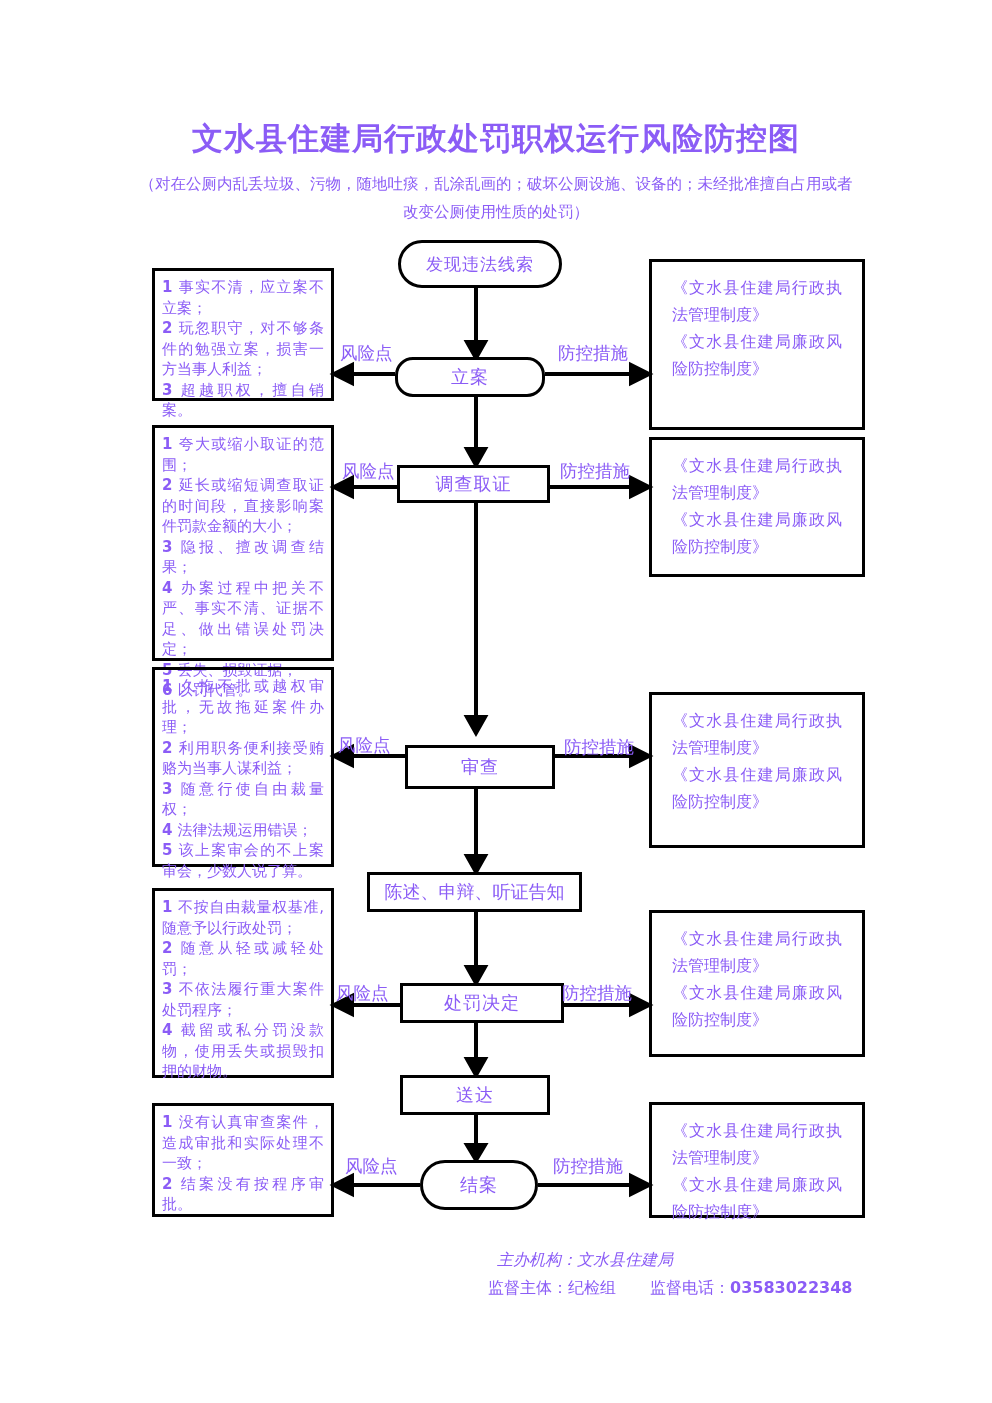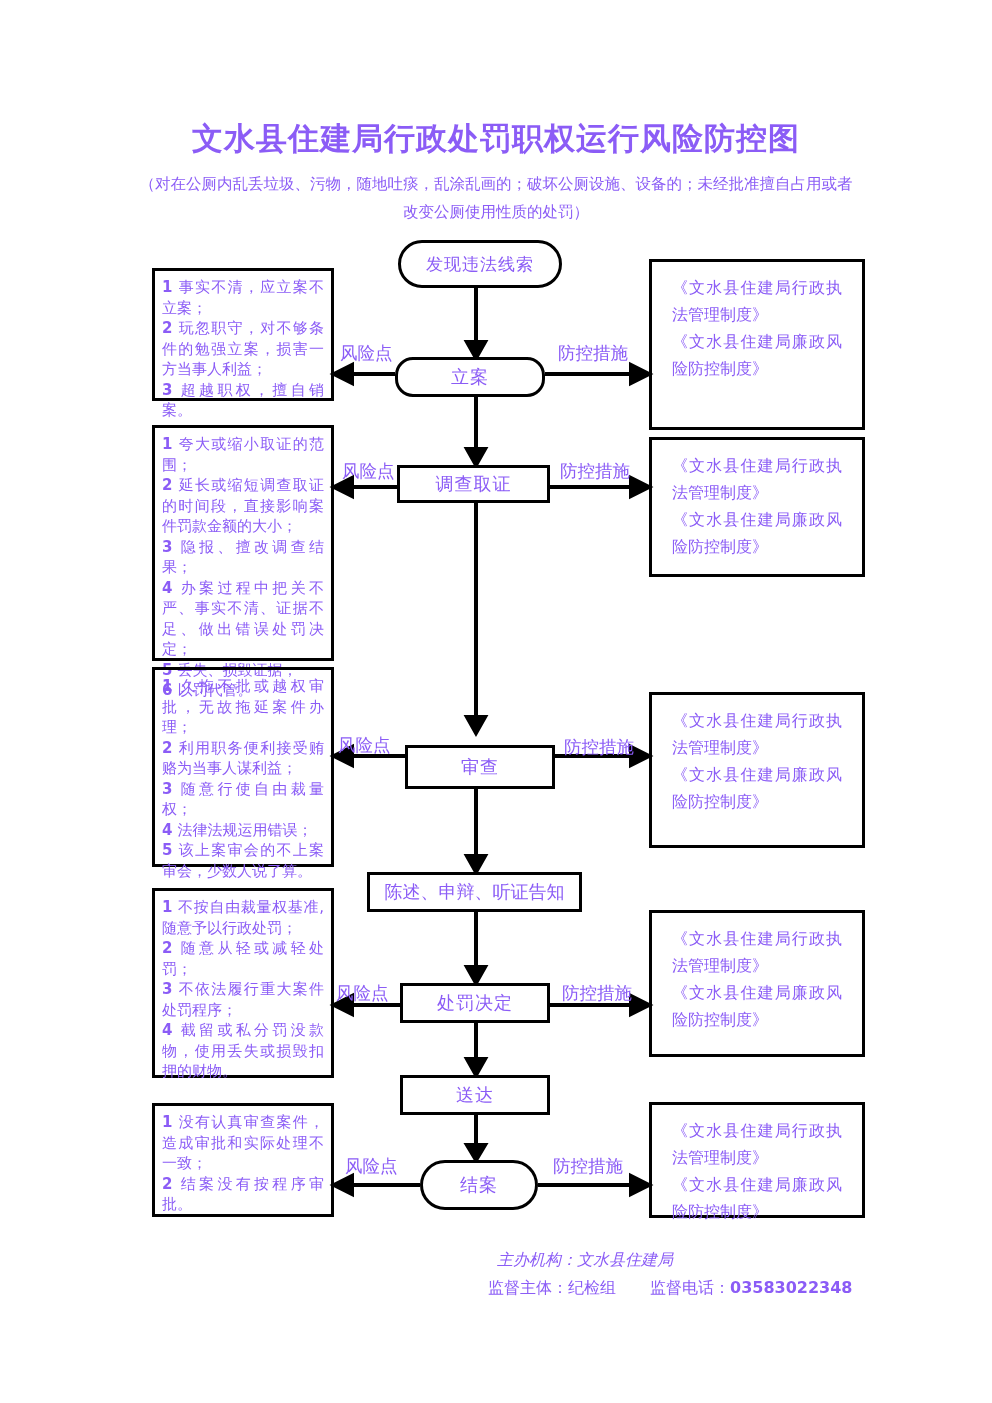--- a/index.html
+++ b/index.html
@@ -92,21 +92,21 @@
       <line x1="538" y1="1185" x2="632" y2="1185"></line>
       <polygon points="649,1185 631,1176 631,1194"></polygon>
     </g>
   </svg>
 
   <div class="flow-box flow-oval" style="left:398px;top:240px;width:164px;height:48px;font-size:17px;">发现违法线索</div>
   <div class="flow-box" style="left:395px;top:357px;width:150px;height:40px;border-radius:18px;">立案</div>
   <div class="flow-box" style="left:397px;top:465px;width:153px;height:38px;">调查取证</div>
   <div class="flow-box" style="left:405px;top:733px;width:150px;height:44px;margin-top:12px;">审查</div>
   <div class="flow-box" style="left:367px;top:872px;width:215px;height:40px;letter-spacing:0;">陈述、申辩、听证告知</div>
-  <div class="flow-box" style="left:400px;top:983px;width:150px;height:40px;">处罚决定</div>
+  <div class="flow-box" style="left:400px;top:983px;width:164px;height:40px;">处罚决定</div>
   <div class="flow-box" style="left:400px;top:1075px;width:150px;height:40px;">送达</div>
   <div class="flow-box flow-oval" style="left:420px;top:1160px;width:118px;height:50px;">结案</div>
 
   <div class="edge-label" style="left:340px;top:341px;">风险点</div>
   <div class="edge-label" style="left:558px;top:341px;">防控措施</div>
   <div class="edge-label" style="left:342px;top:459px;">风险点</div>
   <div class="edge-label" style="left:560px;top:459px;">防控措施</div>
   <div class="edge-label" style="left:338px;top:733px;">风险点</div>
   <div class="edge-label" style="left:564px;top:735px;">防控措施</div>
   <div class="edge-label" style="left:336px;top:981px;">风险点</div>

